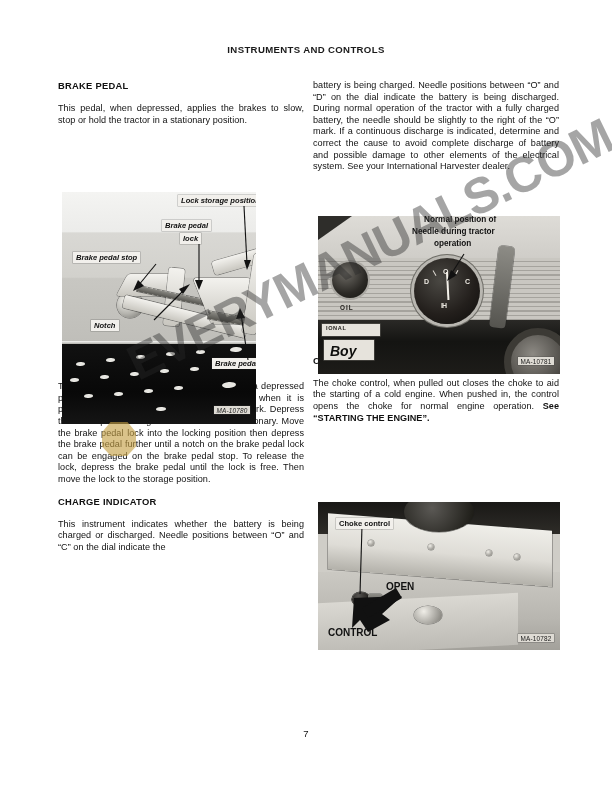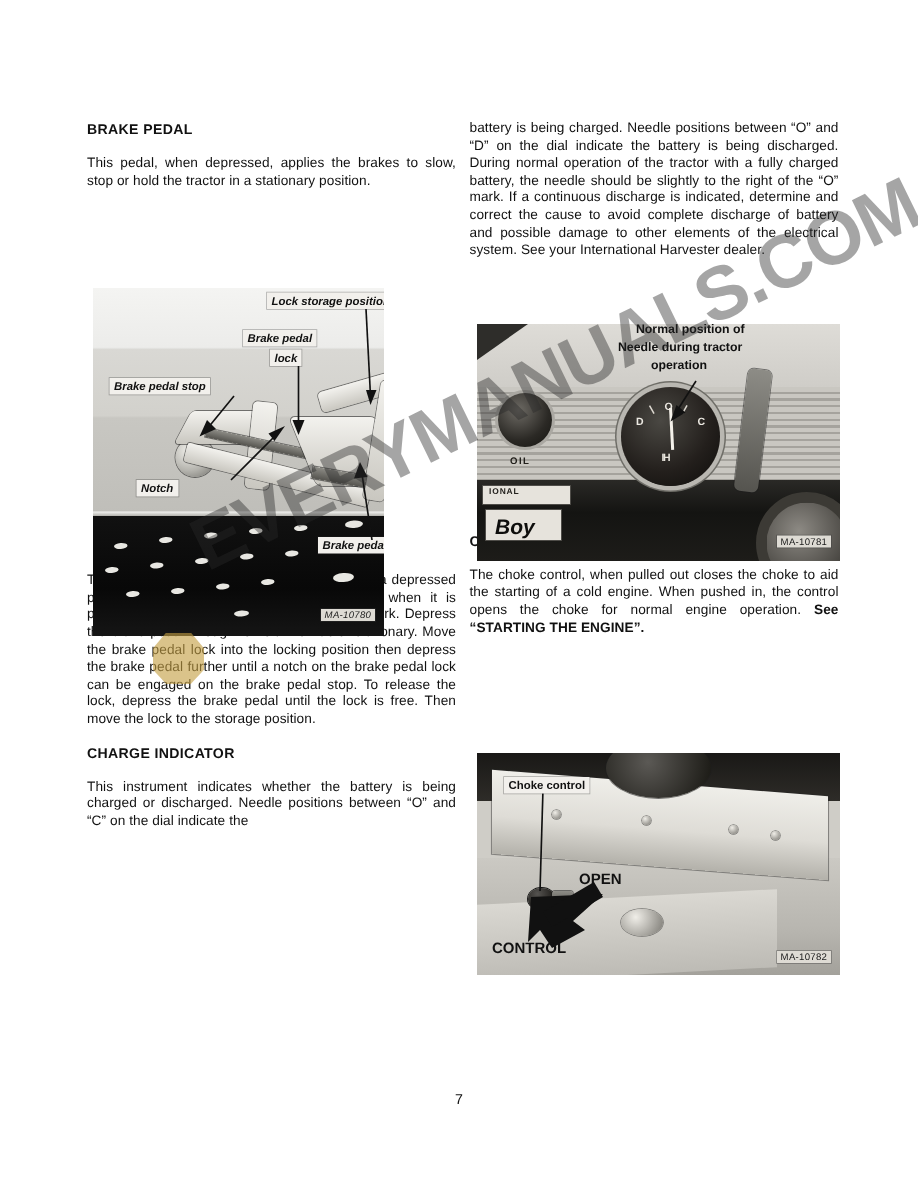--- a/index.html
+++ b/index.html
@@ -273,20 +273,21 @@
     text-align: center;
     font-size: 9.5px;
     color: #111;
   }
 </style>
 </head>
 <body>
 
 <div id="page">
 
+  <div class="page-header">INSTRUMENTS AND CONTROLS</div>
 
   <div class="col col-left">
 
     <h2 class="sect">BRAKE PEDAL</h2>
     <p class="body">This pedal, when depressed, applies the brakes to slow, stop or hold the tractor in a stationary position.</p>
 
 
     <div style="height:245px"></div>
 
     <p class="body">The brake pedal lock holds the brake pedal in a depressed position to prevent movement of the tractor when it is parked or used for stationary power take-off work. Depress the brake pedal enough to hold the tractor stationary. Move the brake pedal lock into the locking position then depress the brake pedal further until a notch on the brake pedal lock can be engaged on the brake pedal stop. To release the lock, depress the brake pedal until the lock is free. Then move the lock to the storage position.</p>

